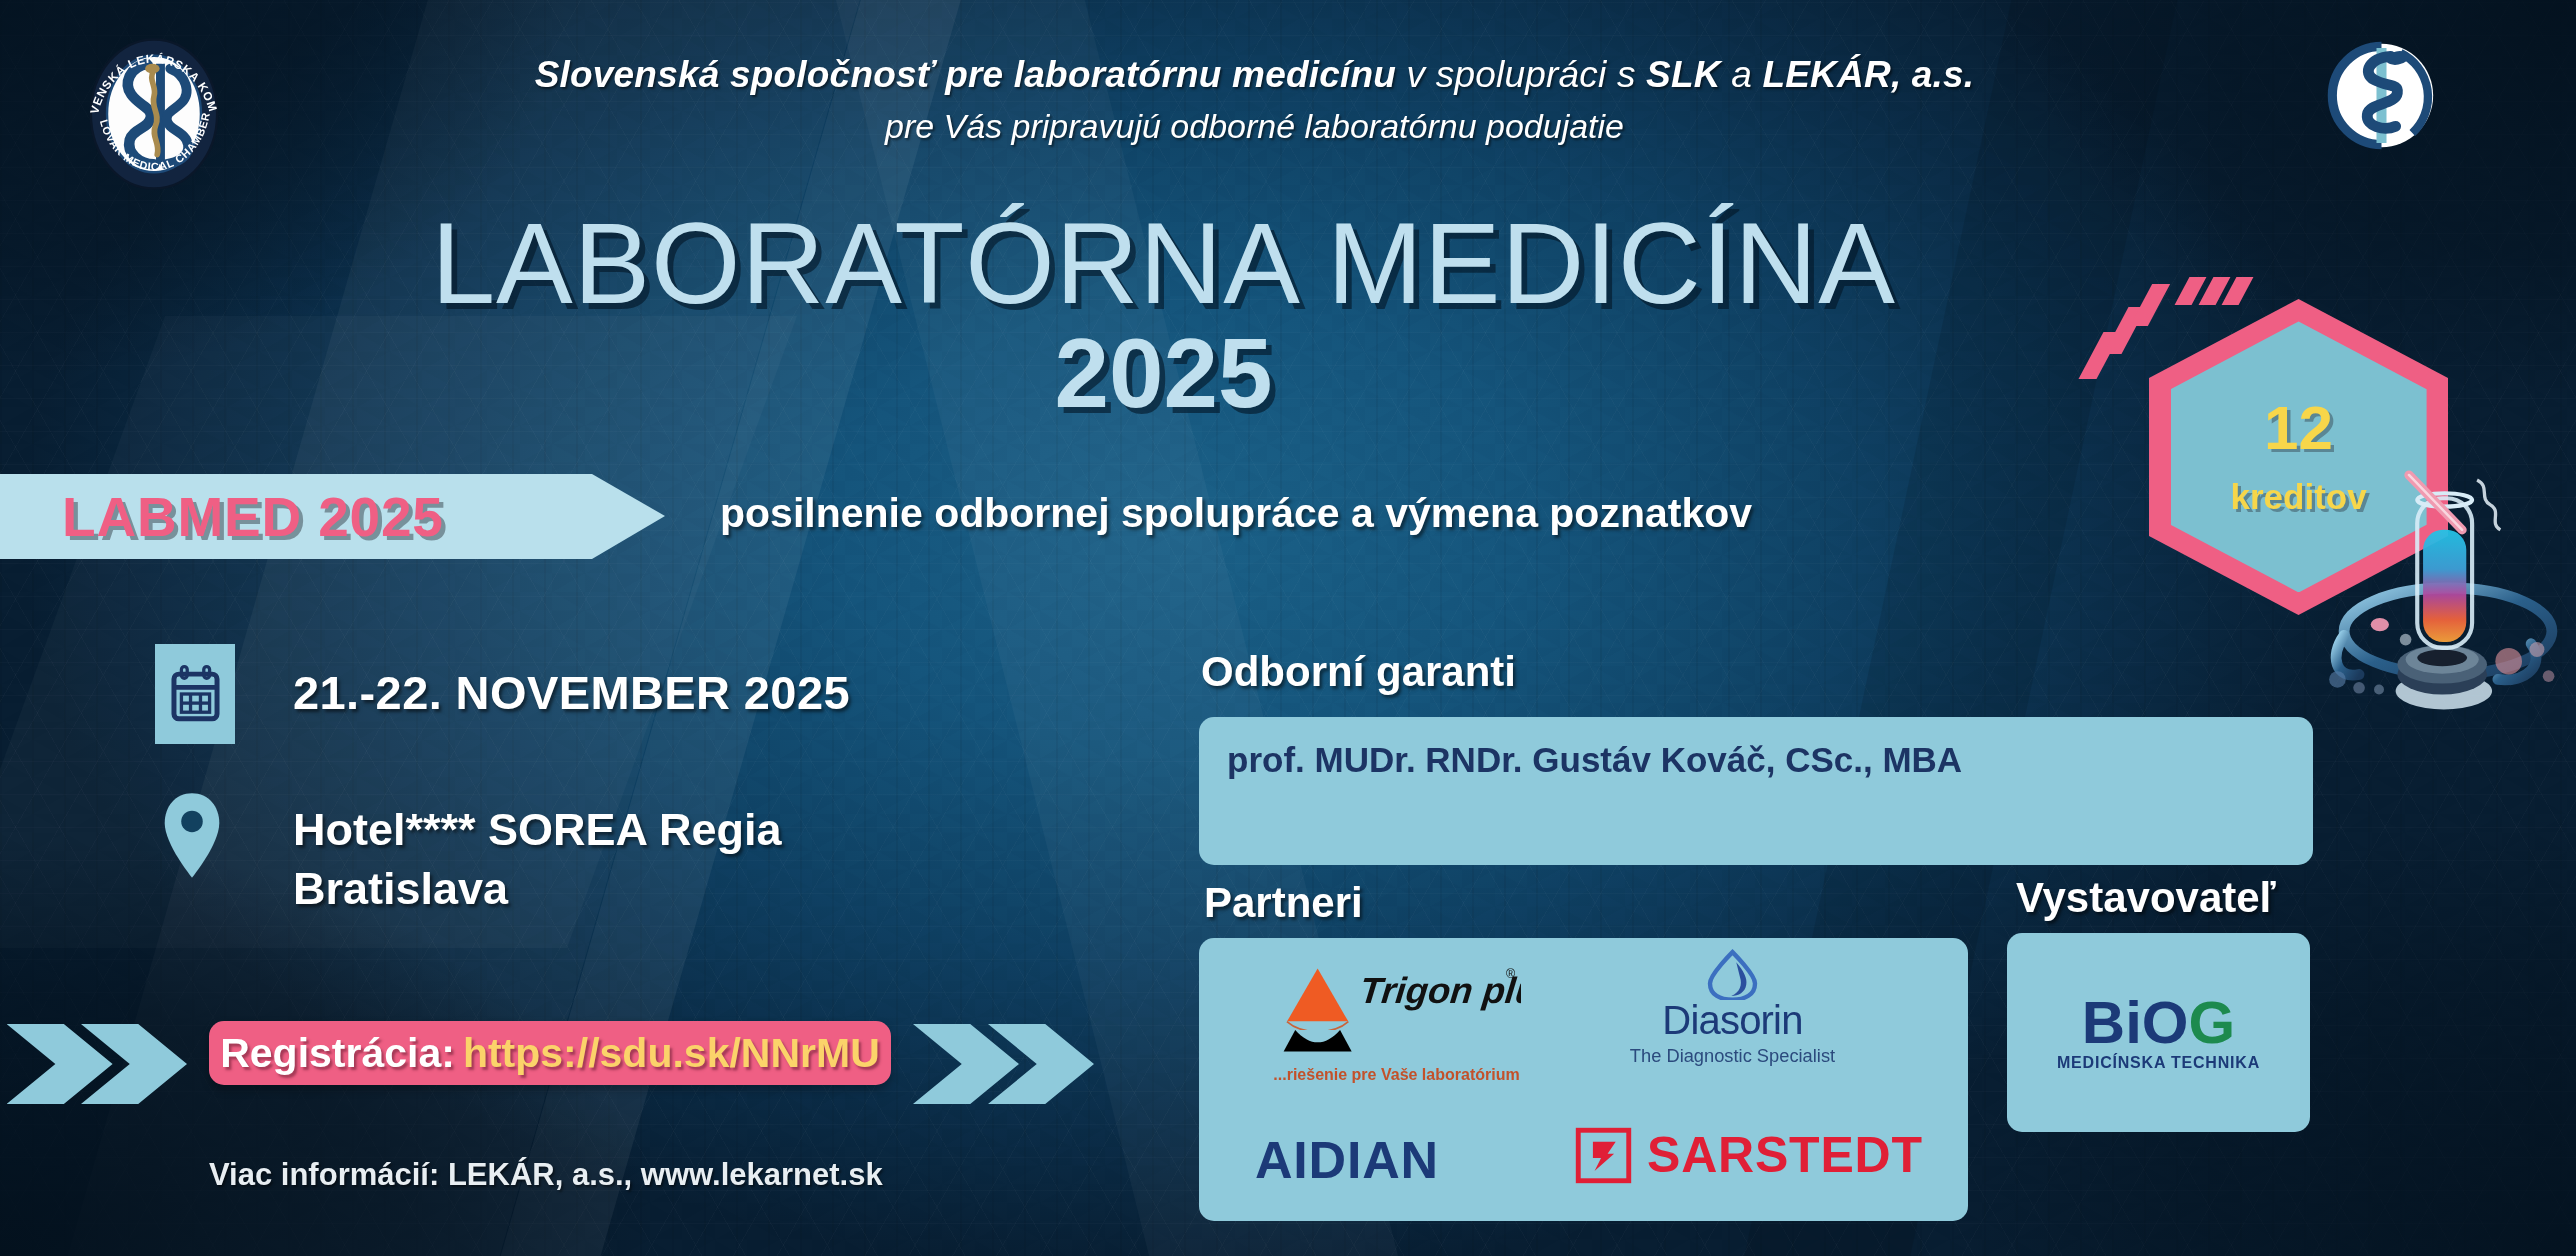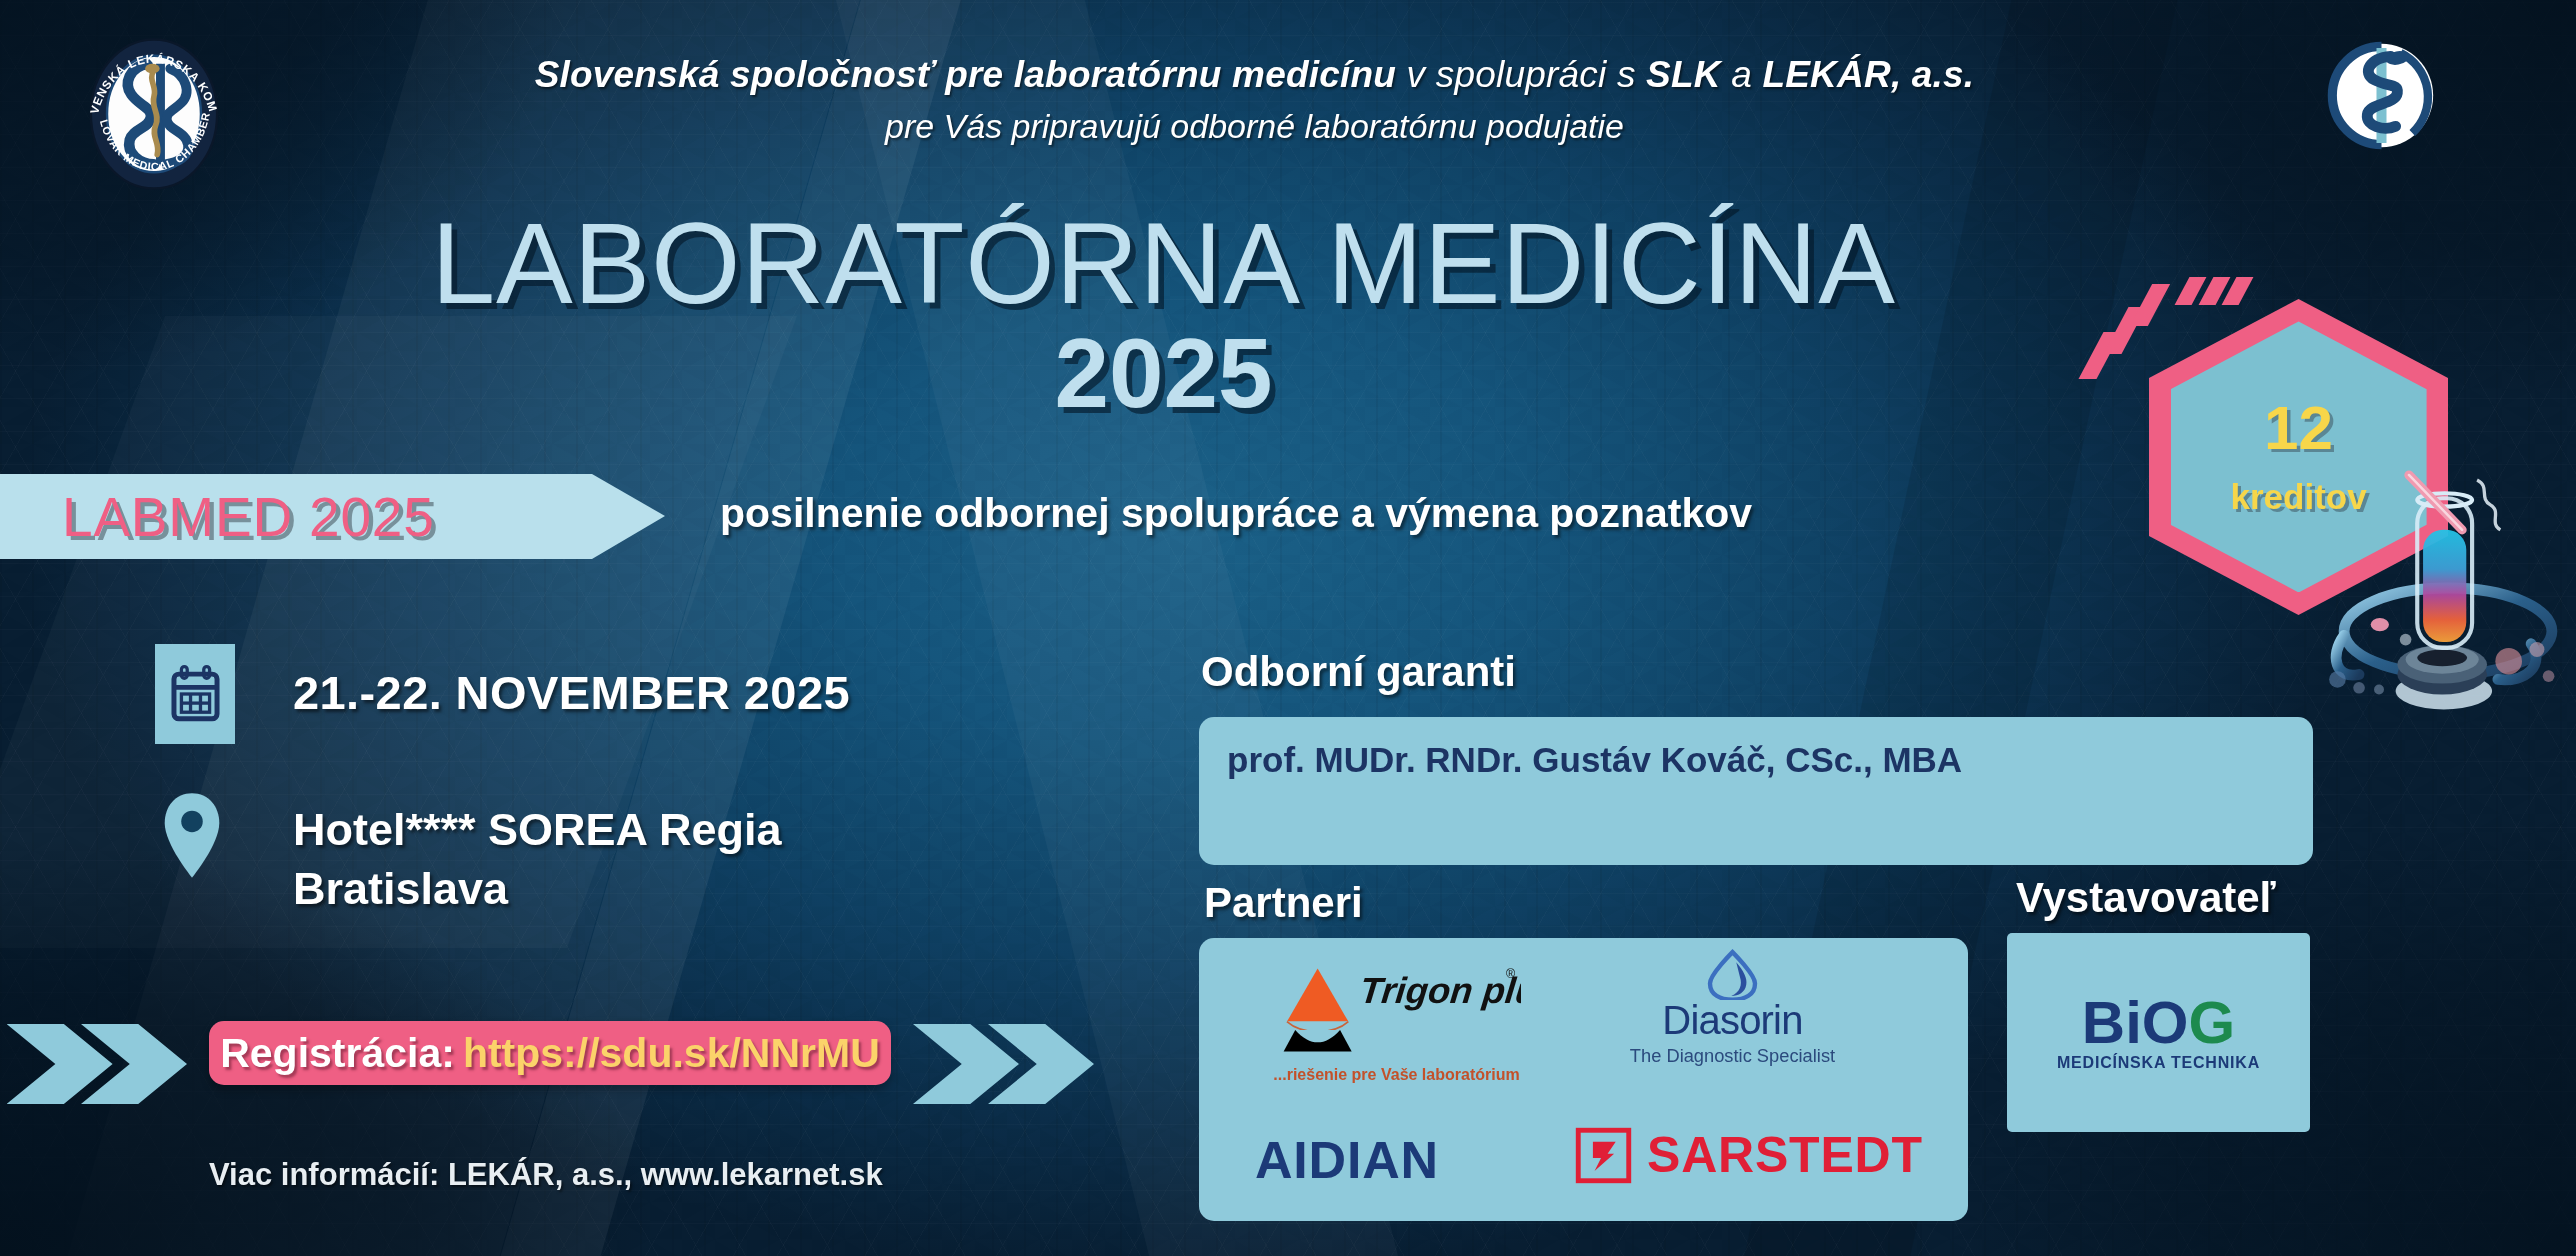--- a/index.html
+++ b/index.html
@@ -68,21 +68,21 @@
   #title{left:249px;top:208px;width:1829px;text-align:center;}
   #title .tl{font-size:115px;font-weight:400;color:#bfdfee;letter-spacing:0.8px;line-height:.96;
     text-shadow:5.8px 5.8px 0 rgba(4,22,38,.62);white-space:nowrap;}
   #title .ty{font-size:98px;font-weight:700;color:#bfdfee;line-height:1.05;margin-top:3.3px;
     text-shadow:5.8px 5.8px 0 rgba(4,22,38,.62);}
 
   
   #labmed{left:0px;top:474px;width:665px;height:85px;background:#b9e0ec;
     clip-path:polygon(0 0, 592px 0, 665px 42px, 592px 85px, 0 85px);
     display:flex;align-items:center;}
-  #labmed span{margin-left:62px;font-size:55px;font-weight:400;color:#ef5f84;letter-spacing:0.8px;
+  #labmed span{margin-left:62px;font-size:55px;font-weight:700;color:#ef5f84;letter-spacing:0.8px;
     text-shadow:4.2px 4.2px 0 rgba(40,48,58,.45);}
 
   
   #tagline{left:698px;top:490px;font-size:41px;font-weight:700;color:#fff;
     text-shadow:2.5px 2.5px 3.3px rgba(0,0,0,.5);margin-left:22px;}
 
   
   #hexbadge{left:2149px;top:299px;width:299px;height:316px;}
   #hexbadge .outer{position:absolute;inset:0;background:#ef5f84;
     clip-path:polygon(50% 0%,100% 25%,100% 75%,50% 100%,0% 75%,0% 25%);}
@@ -122,21 +122,21 @@
     padding:25px 28px;box-sizing:border-box;}
   #garbox div{font-size:35px;font-weight:700;color:#1c3464;line-height:1.0;}
   #garbox div+div{margin-top:35px;}
 
   #partheading{left:1204px;top:879px;font-size:42px;font-weight:700;color:#fff;
     text-shadow:2.5px 2.5px 3.3px rgba(0,0,0,.5);}
   #partbox{left:1199px;top:938px;width:769px;height:283px;background:#8fcadb;border-radius:15px;}
 
   #vysheading{left:2016px;top:874px;font-size:42px;font-weight:700;color:#fff;
     text-shadow:2.5px 2.5px 3.3px rgba(0,0,0,.5);}
-  #vysbox{left:2007px;top:933px;width:303px;height:199px;background:#8fcadb;border-radius:5px;
+  #vysbox{left:2007px;top:933px;width:303px;height:199px;background:#8fcadb;border-radius:15px;
     display:flex;align-items:center;justify-content:center;}
 
   
   .plogo{position:absolute;}
   #trigon{left:1272px;top:960px;width:249px;height:129px;}
   #trigon .cap{font-size:16px;color:#c3512a;font-weight:700;text-align:center;margin-top:3.3px;
     white-space:nowrap;}
   #diasorin{left:1608px;top:948px;width:249px;height:141px;text-align:center;}
   #diasorin .nm{font-size:40px;font-weight:400;color:#1c3a78;letter-spacing:-0.8px;line-height:1;}
   #diasorin .sub{font-size:18.3px;color:#2b4a7d;margin-top:5px;}

